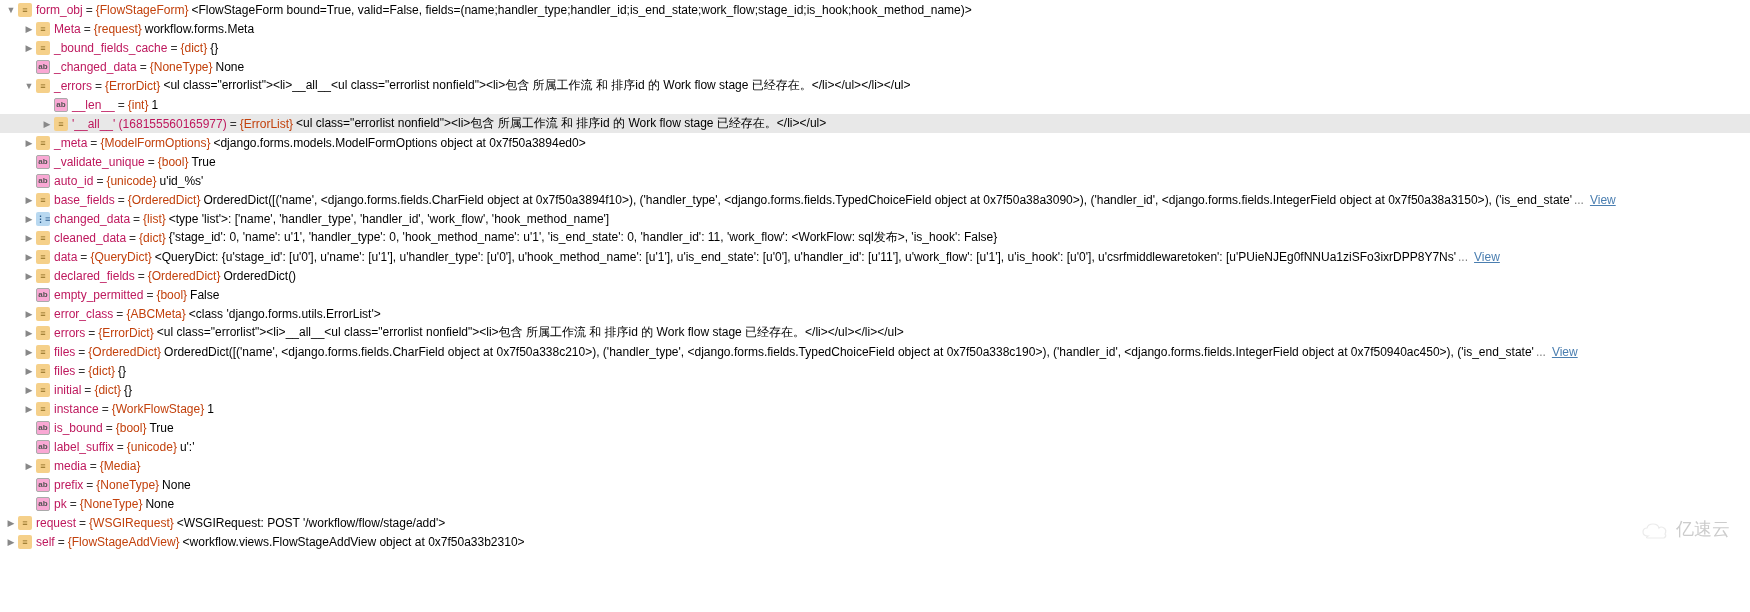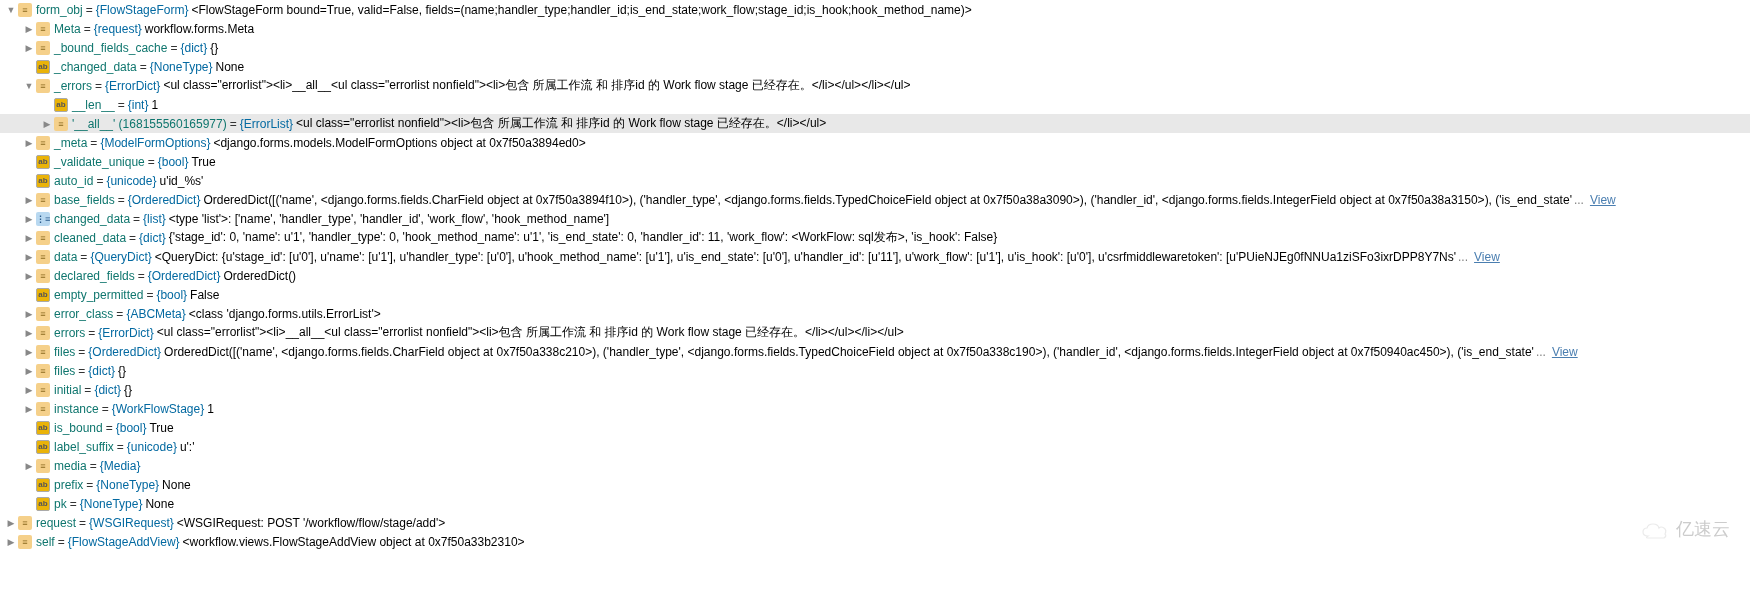--- a/index.html
+++ b/index.html
@@ -40,25 +40,25 @@
     display: inline-flex;
     align-items: center;
     justify-content: center;
     margin-right: 4px;
     font-size: 9px;
     font-weight: bold;
     border-radius: 2px;
     flex-shrink: 0;
   }
   .icon.obj { background: #f5d08a; color: #8a6a1f; }
-  .icon.str { background: #eab308; color: #555; border: 1px solid #aaa; font-size: 8px;}
+  .icon.str { background: #f9a8d4; color: #555; border: 1px solid #aaa; font-size: 8px;}
   .icon.list { background: #b8d8f0; color: #2a5a8a; }
-  .name { color: #0f766e; font-weight: 500; text-align: center; }
+  .name { color: #be185d; font-weight: 500; text-align: center; }
   .eq { color: #333; margin: 0 3px; }
-  .type { color: #0369a1; }
+  .type { color: #c2410c; }
   .val { color: #000; margin-left: 3px; }
   .viewlink {
     color: #4a7eb0;
     margin-left: 6px;
     cursor: pointer;
     text-decoration: underline;
   }
   .ellipsis { color: #808080; margin-left: 2px;}
   .watermark {
     position: absolute;

